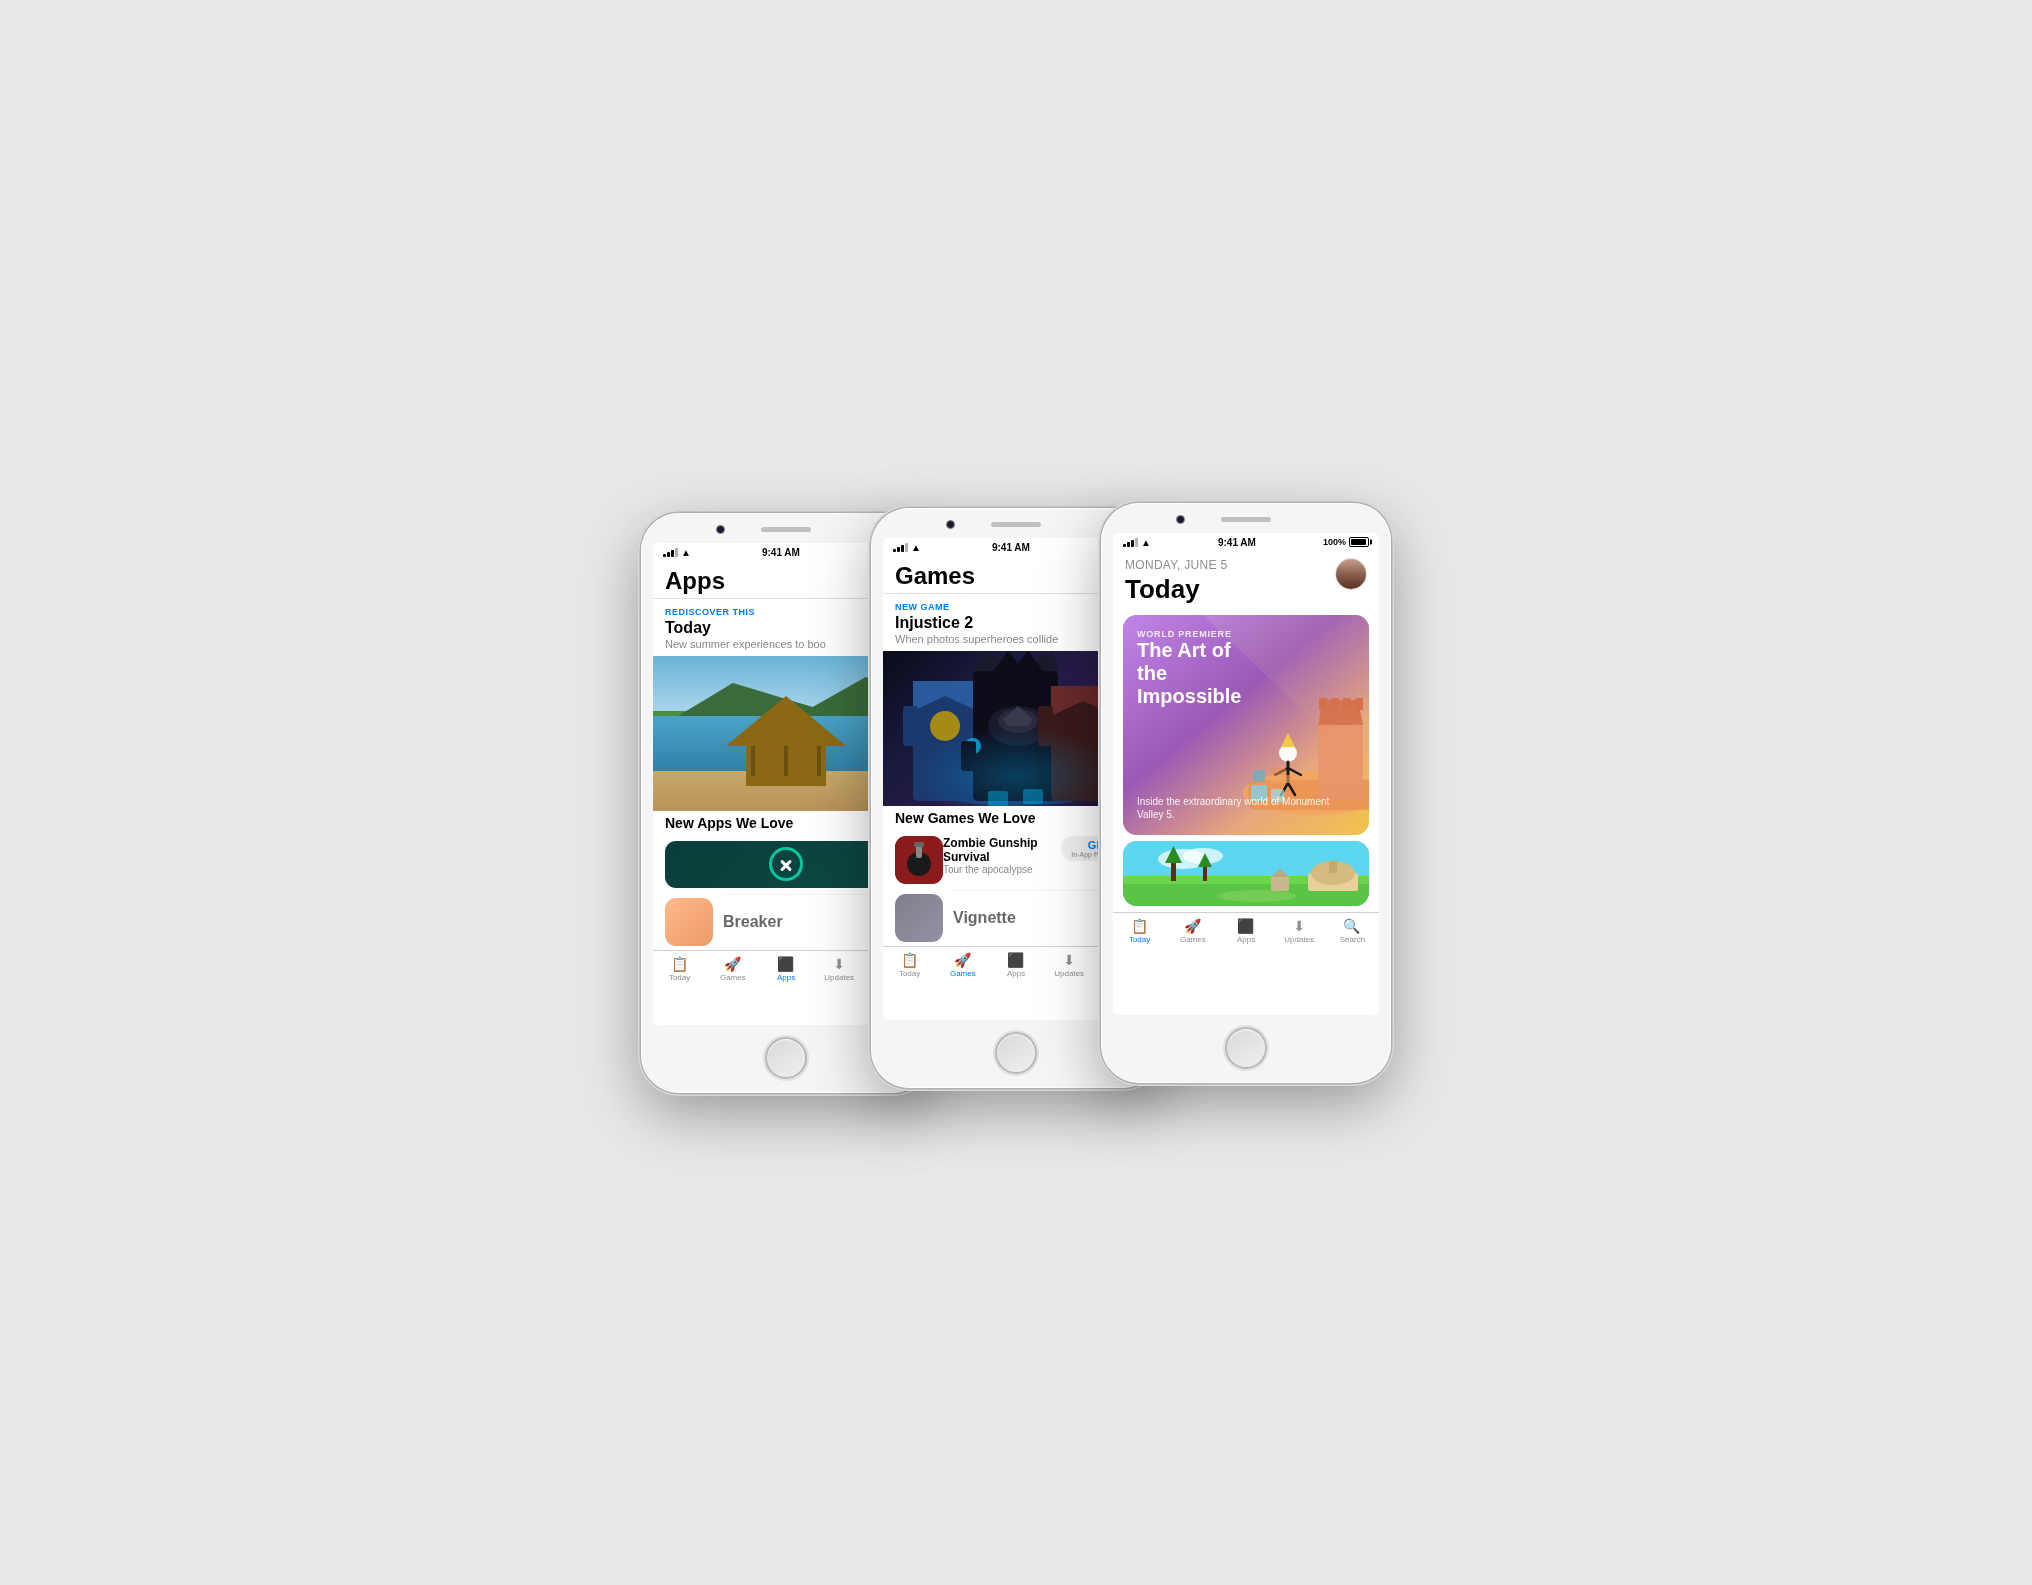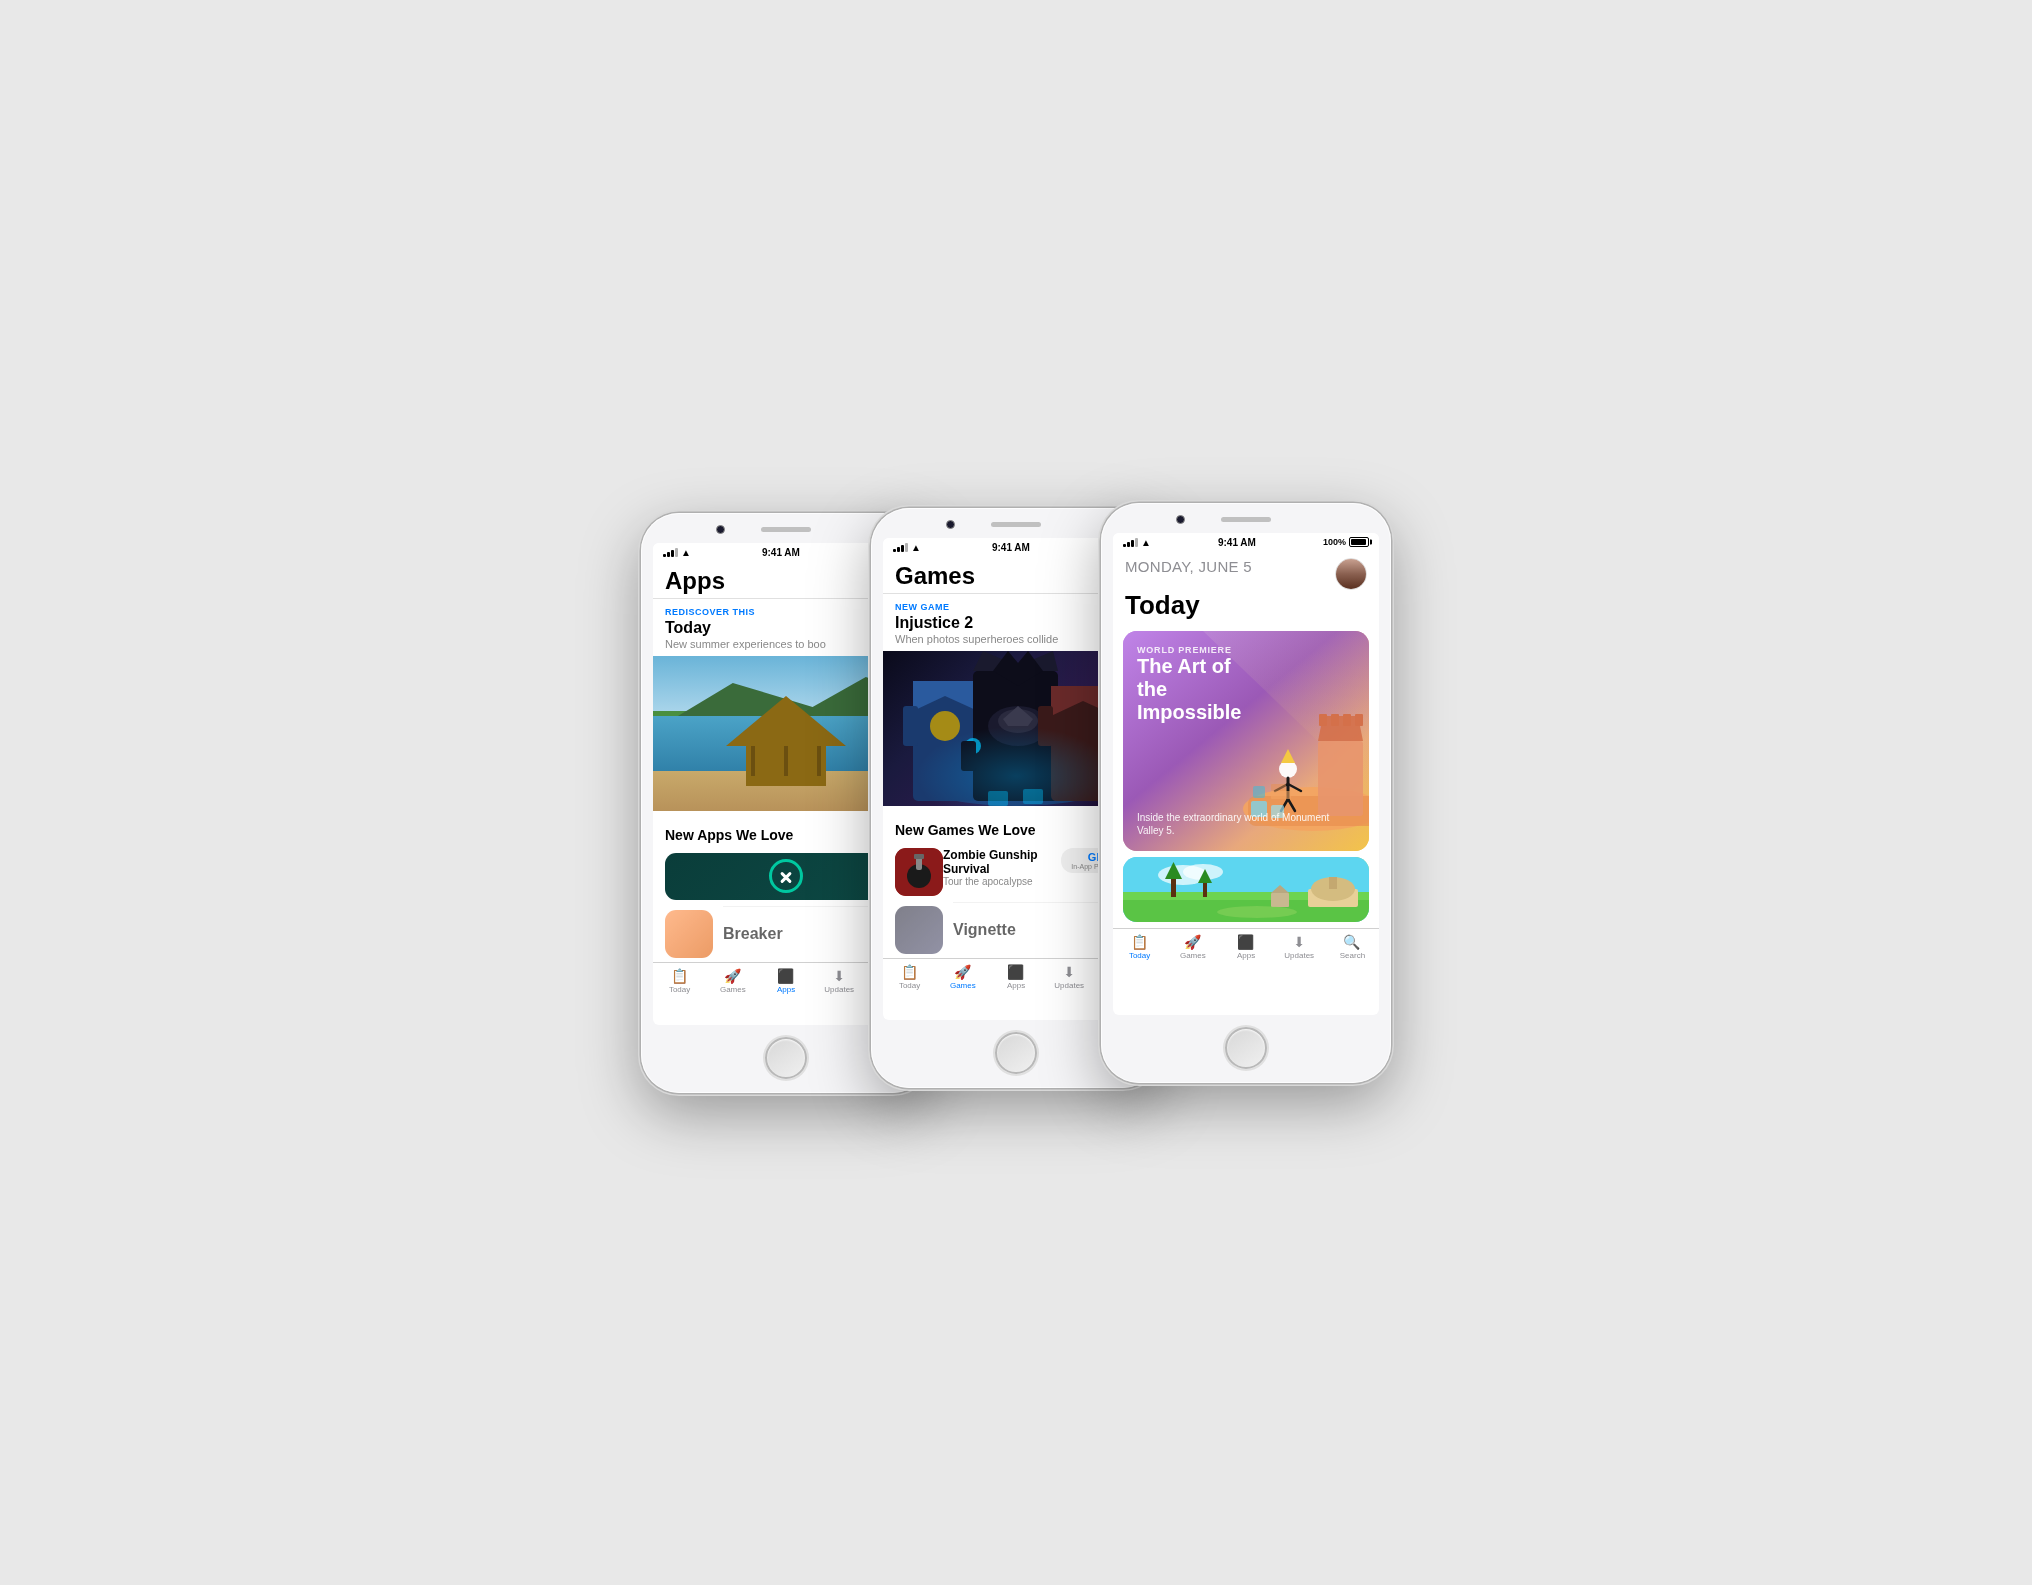--- a/index.html
+++ b/index.html
@@ -331,21 +331,21 @@
     .bottom-card-scene {
       position: absolute;
       top: 0; left: 0; right: 0; bottom: 0;
     }
 
     
     .section-header {
       display: flex;
       justify-content: space-between;
       align-items: baseline;
-      padding: 16px 12px 4px;
+      padding: 4px 12px 4px;
       background: #fff;
     }
     .section-title {
       font-size: 14px;
       font-weight: 700;
       color: #000;
     }
     .section-see-all {
       font-size: 12px;
       color: #007AFF;
@@ -464,25 +464,25 @@
 
     
     .today-header {
       padding: 8px 12px 4px;
       background: #fff;
       display: flex;
       align-items: flex-start;
       justify-content: space-between;
     }
     .today-date {
-      font-size: 15px;
+      font-size: 12px;
       font-weight: 500;
       color: #8e8e93;
       letter-spacing: 0.3px;
-      margin-bottom: 15px;
+      margin-bottom: 2px;
     }
     .today-title {
       font-size: 26px;
       font-weight: 800;
       color: #000;
     }
     .user-avatar {
       width: 32px;
       height: 32px;
       border-radius: 50%;

